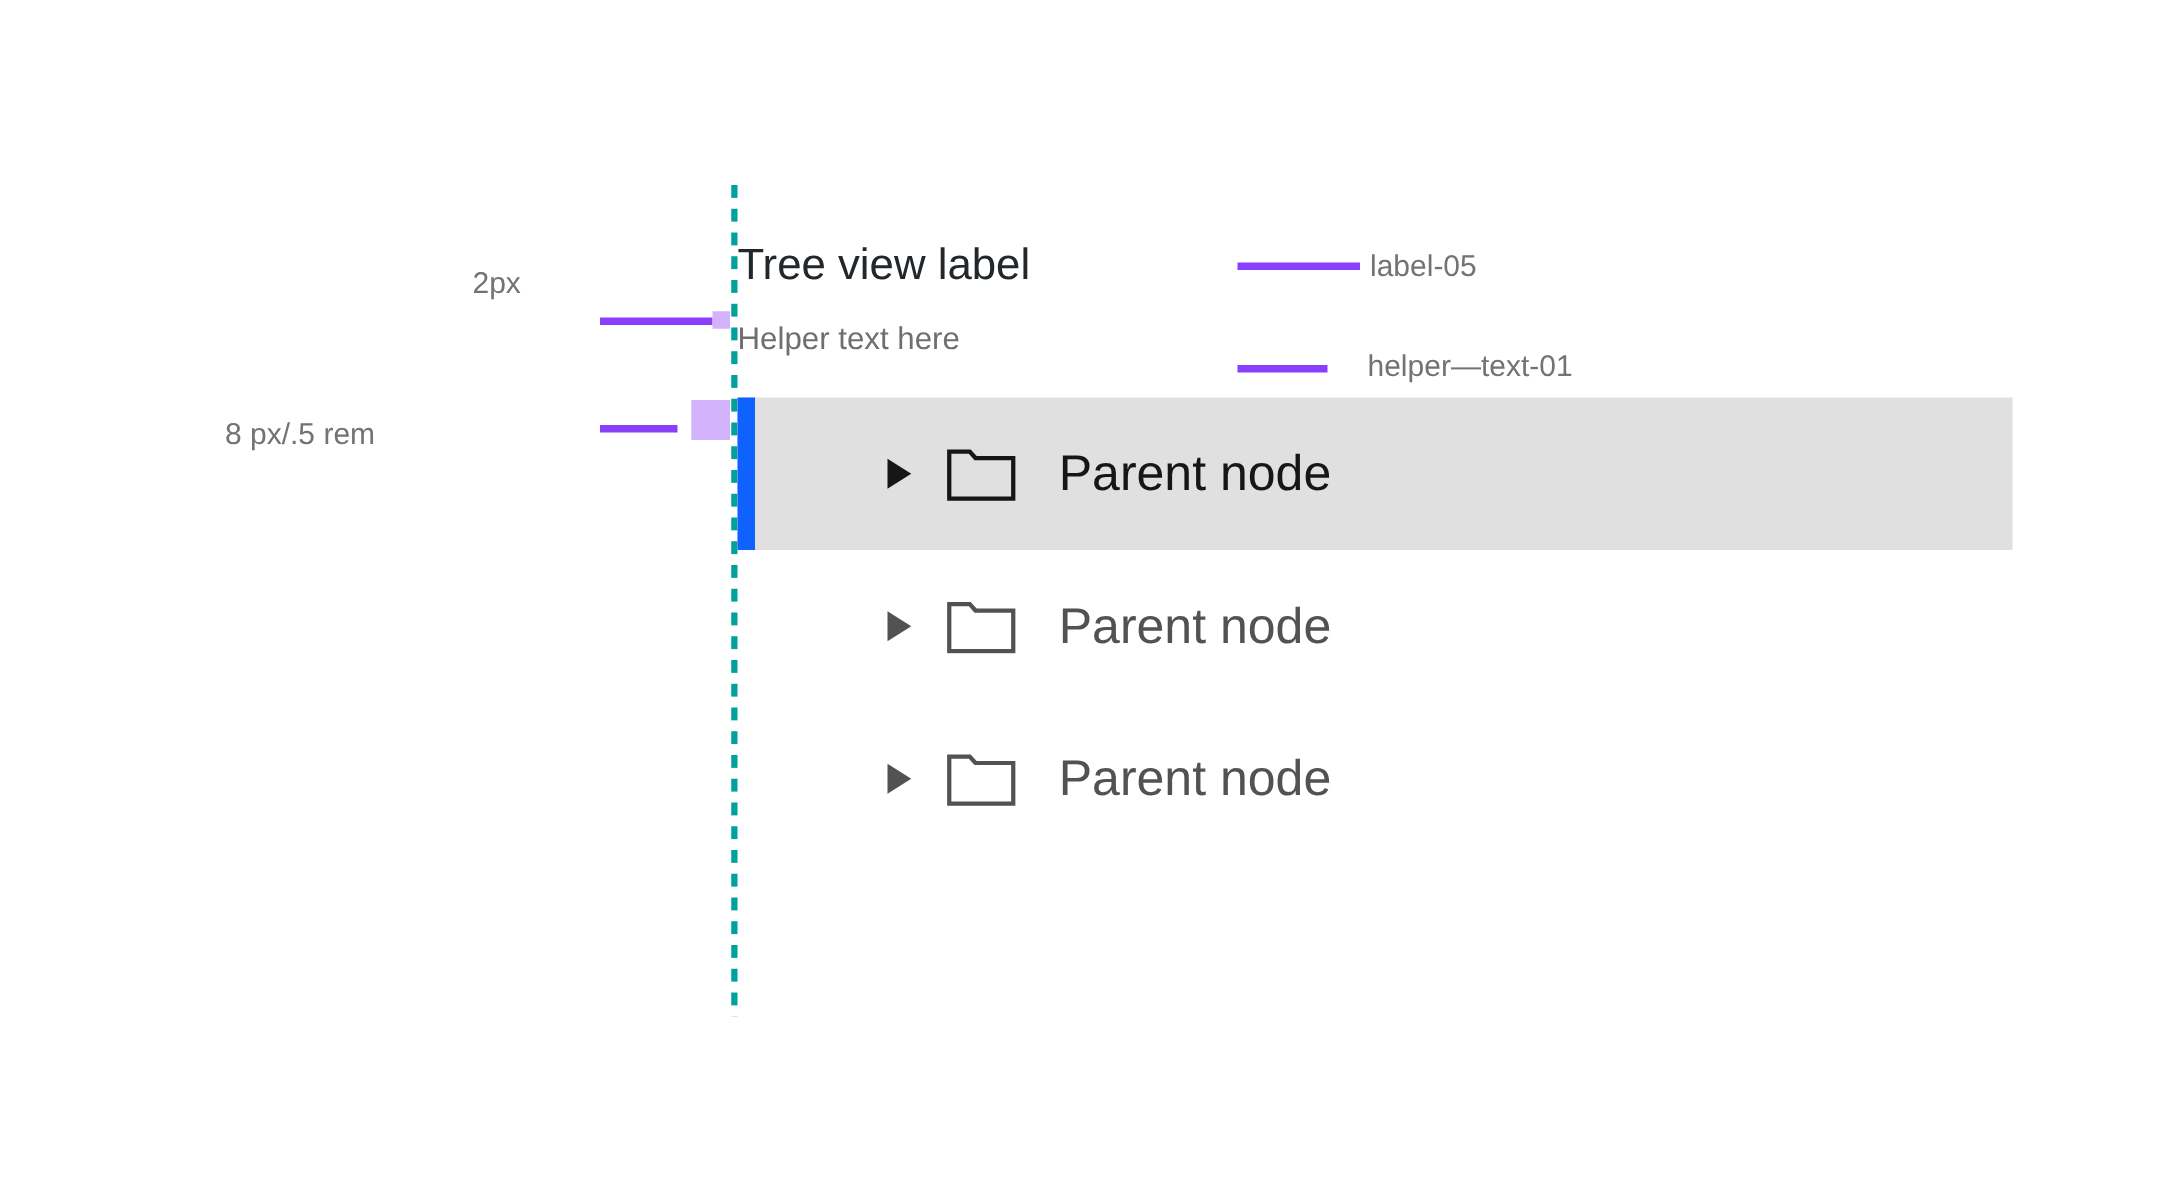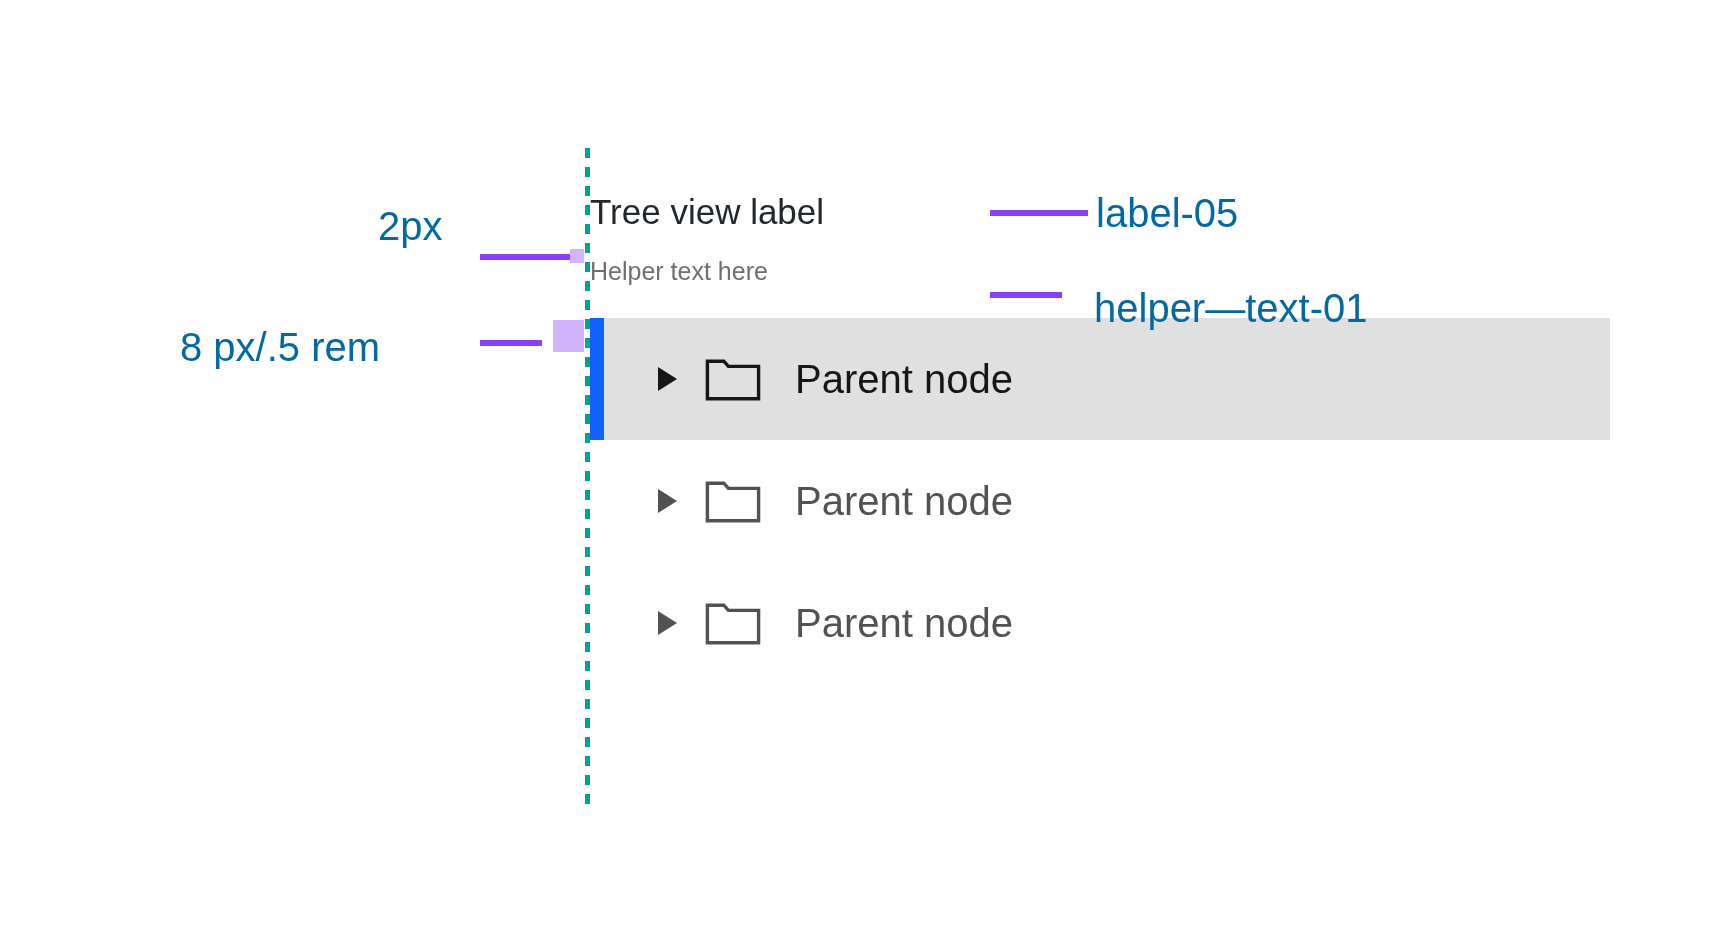--- a/index.html
+++ b/index.html
@@ -76,21 +76,21 @@
     position: absolute;
     left: 0;
     top: 0;
     width: 14px;
     height: 100%;
     background: #0f62fe;
   }
   .node-inner {
     display: flex;
     align-items: center;
-    padding-left: 68px;
+    padding-left: 120px;
   }
   .caret {
     width: 0;
     height: 0;
     border-left: 19px solid #525252;
     border-top: 12px solid transparent;
     border-bottom: 12px solid transparent;
     flex: none;
   }
   .tree-node.selected .caret { border-left-color: #161616; }
@@ -108,22 +108,22 @@
     font-size: 40px;
     line-height: 46px;
     color: #525252;
     white-space: nowrap;
   }
   .tree-node.selected .node-text { color: #161616; }
 
   
   .ann-text {
     position: absolute;
-    color: #0369a1;
-    font-size: 40px;
+    color: #737373;
+    font-size: 24px;
     line-height: 47px;
     white-space: nowrap;
   }
   .ann-rule {
     position: absolute;
     height: 6px;
     background: #8a3ffc;
   }
   .ann-swatch {
     position: absolute;
@@ -140,21 +140,21 @@
   #ann-spacing-l2 { left: 180px; top: 324px; }
   #ann-spacing-rule   { left: 480px; top: 340px; width: 62px; }
   #ann-spacing-swatch { left: 553px; top: 320px; width: 31px; height: 32px; }
 
   
   #ann-label-rule { left: 990px; top: 210px; width: 98px; }
   #ann-label-text { left: 1096px; top: 190px; }
 
   
   #ann-helper-rule { left: 990px; top: 292px; width: 72px; }
-  #ann-helper-text { left: 1094px; top: 285px; }
+  #ann-helper-text { left: 1094px; top: 270px; }
 </style>
 </head>
 <body>
 
 <div id="canvas">
 
   <div class="guide-line"></div>
 
   <div class="tree">
 

